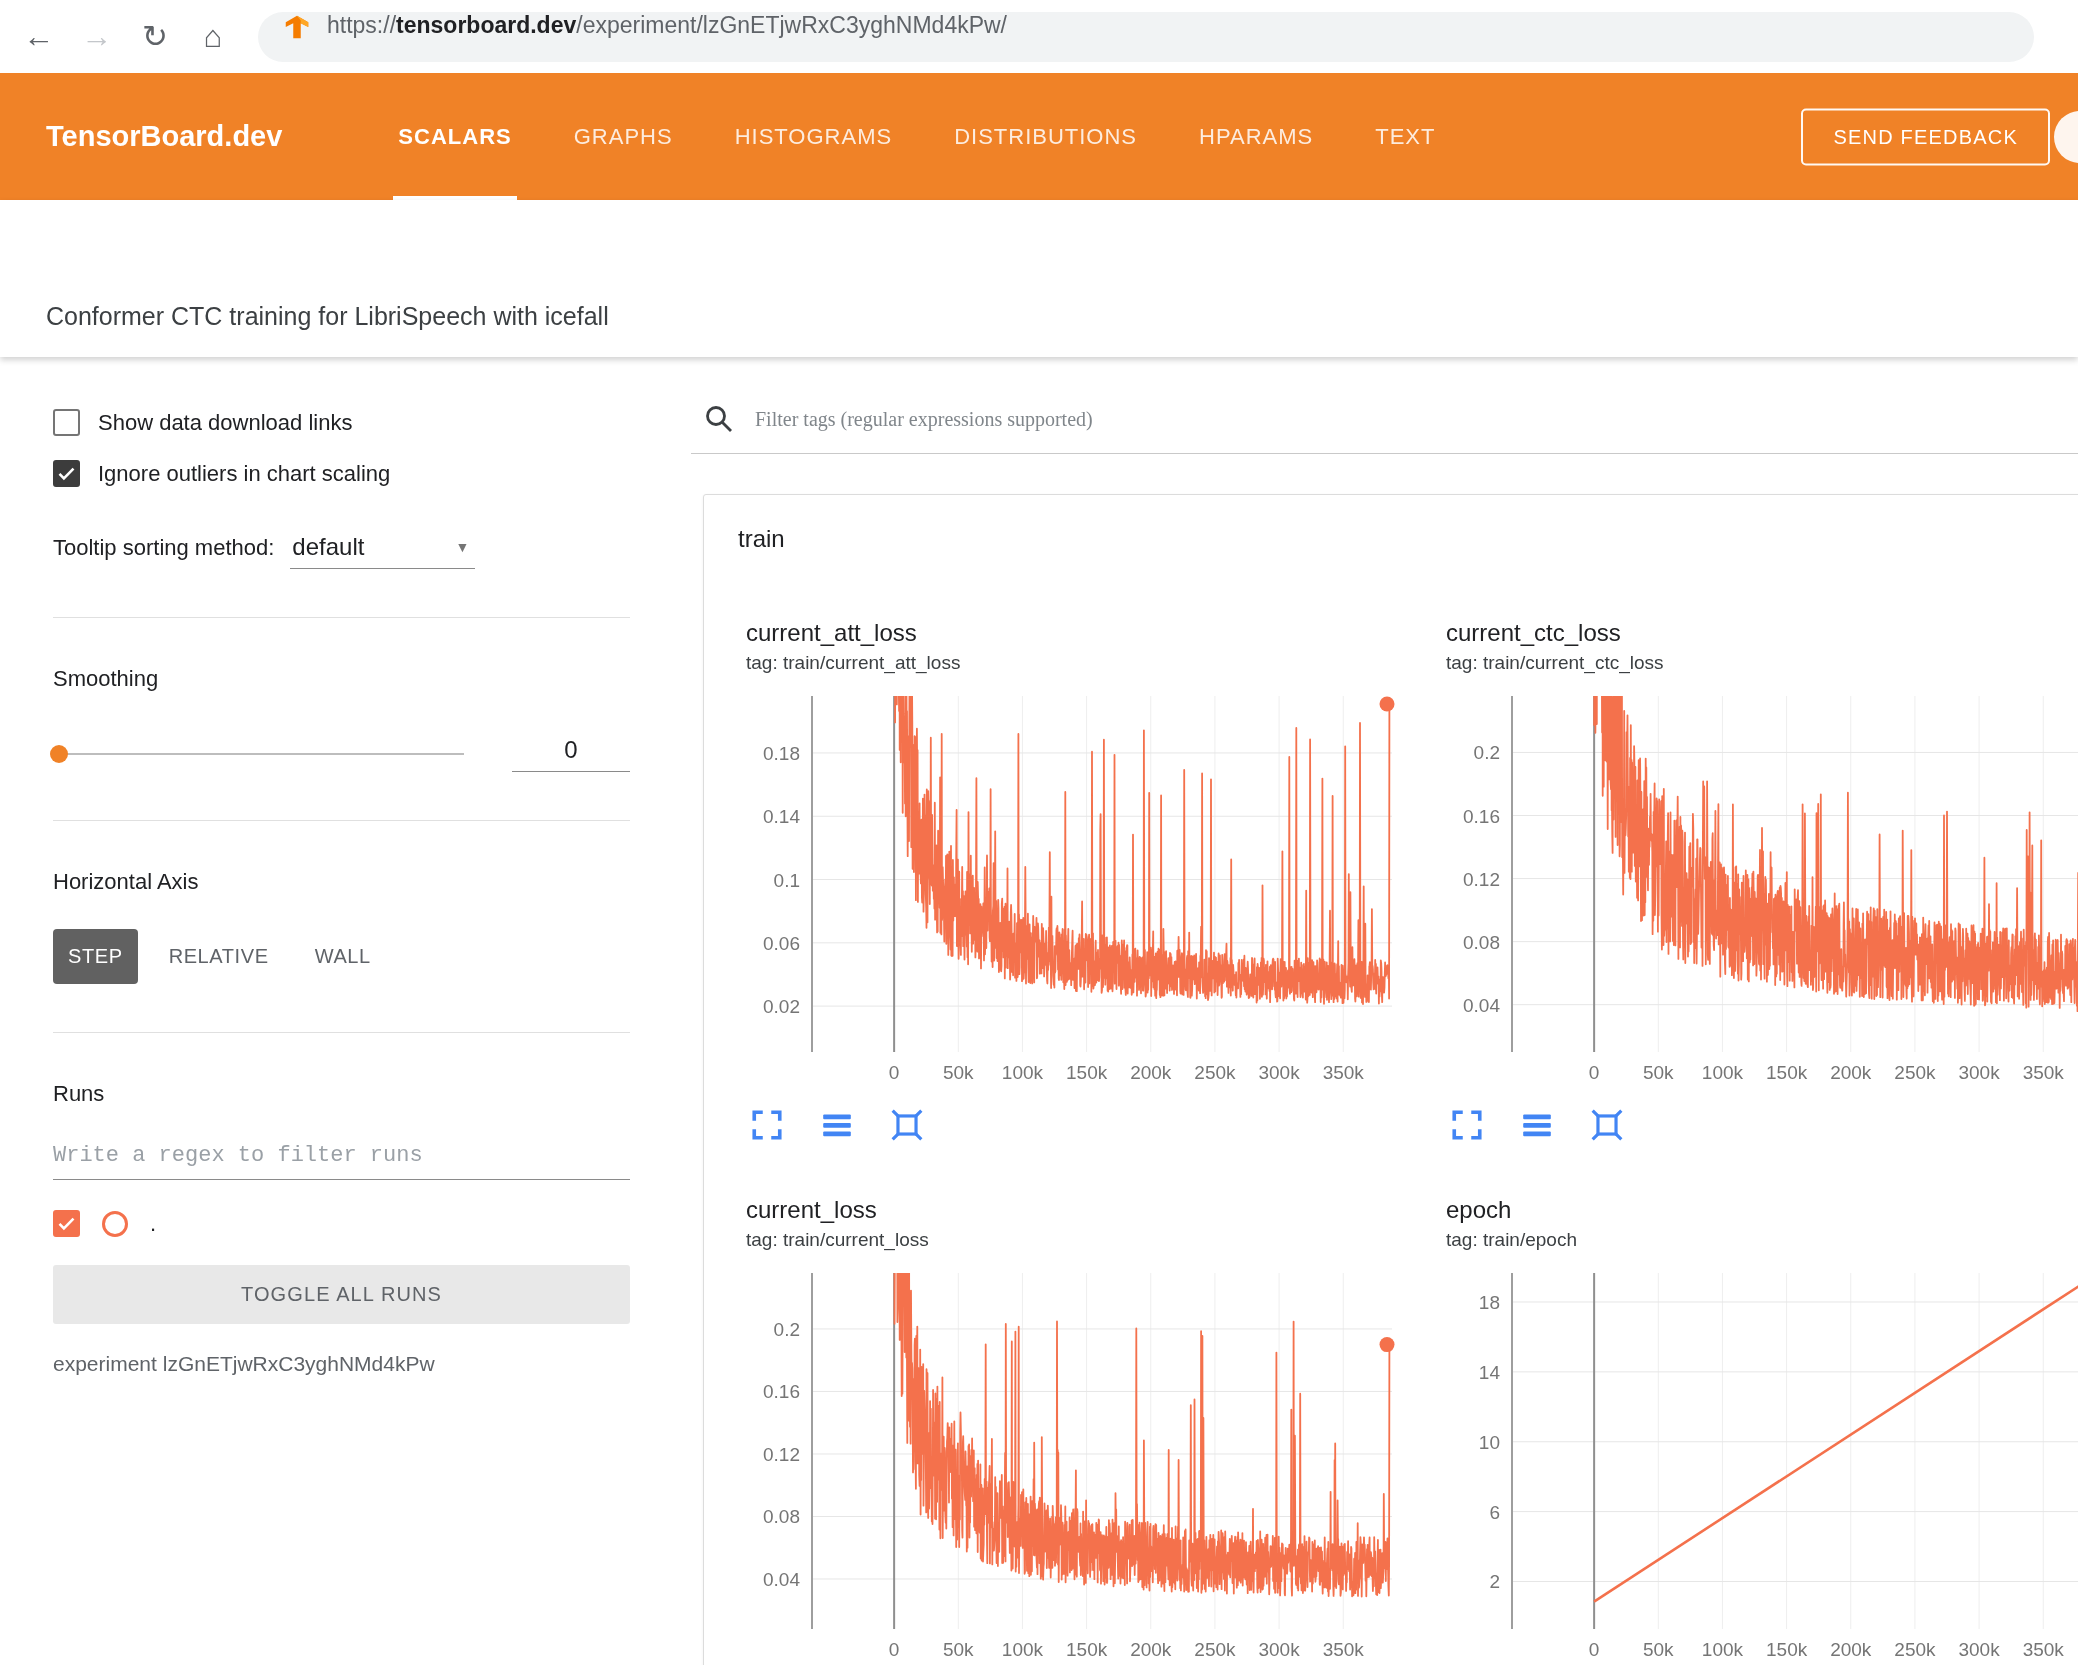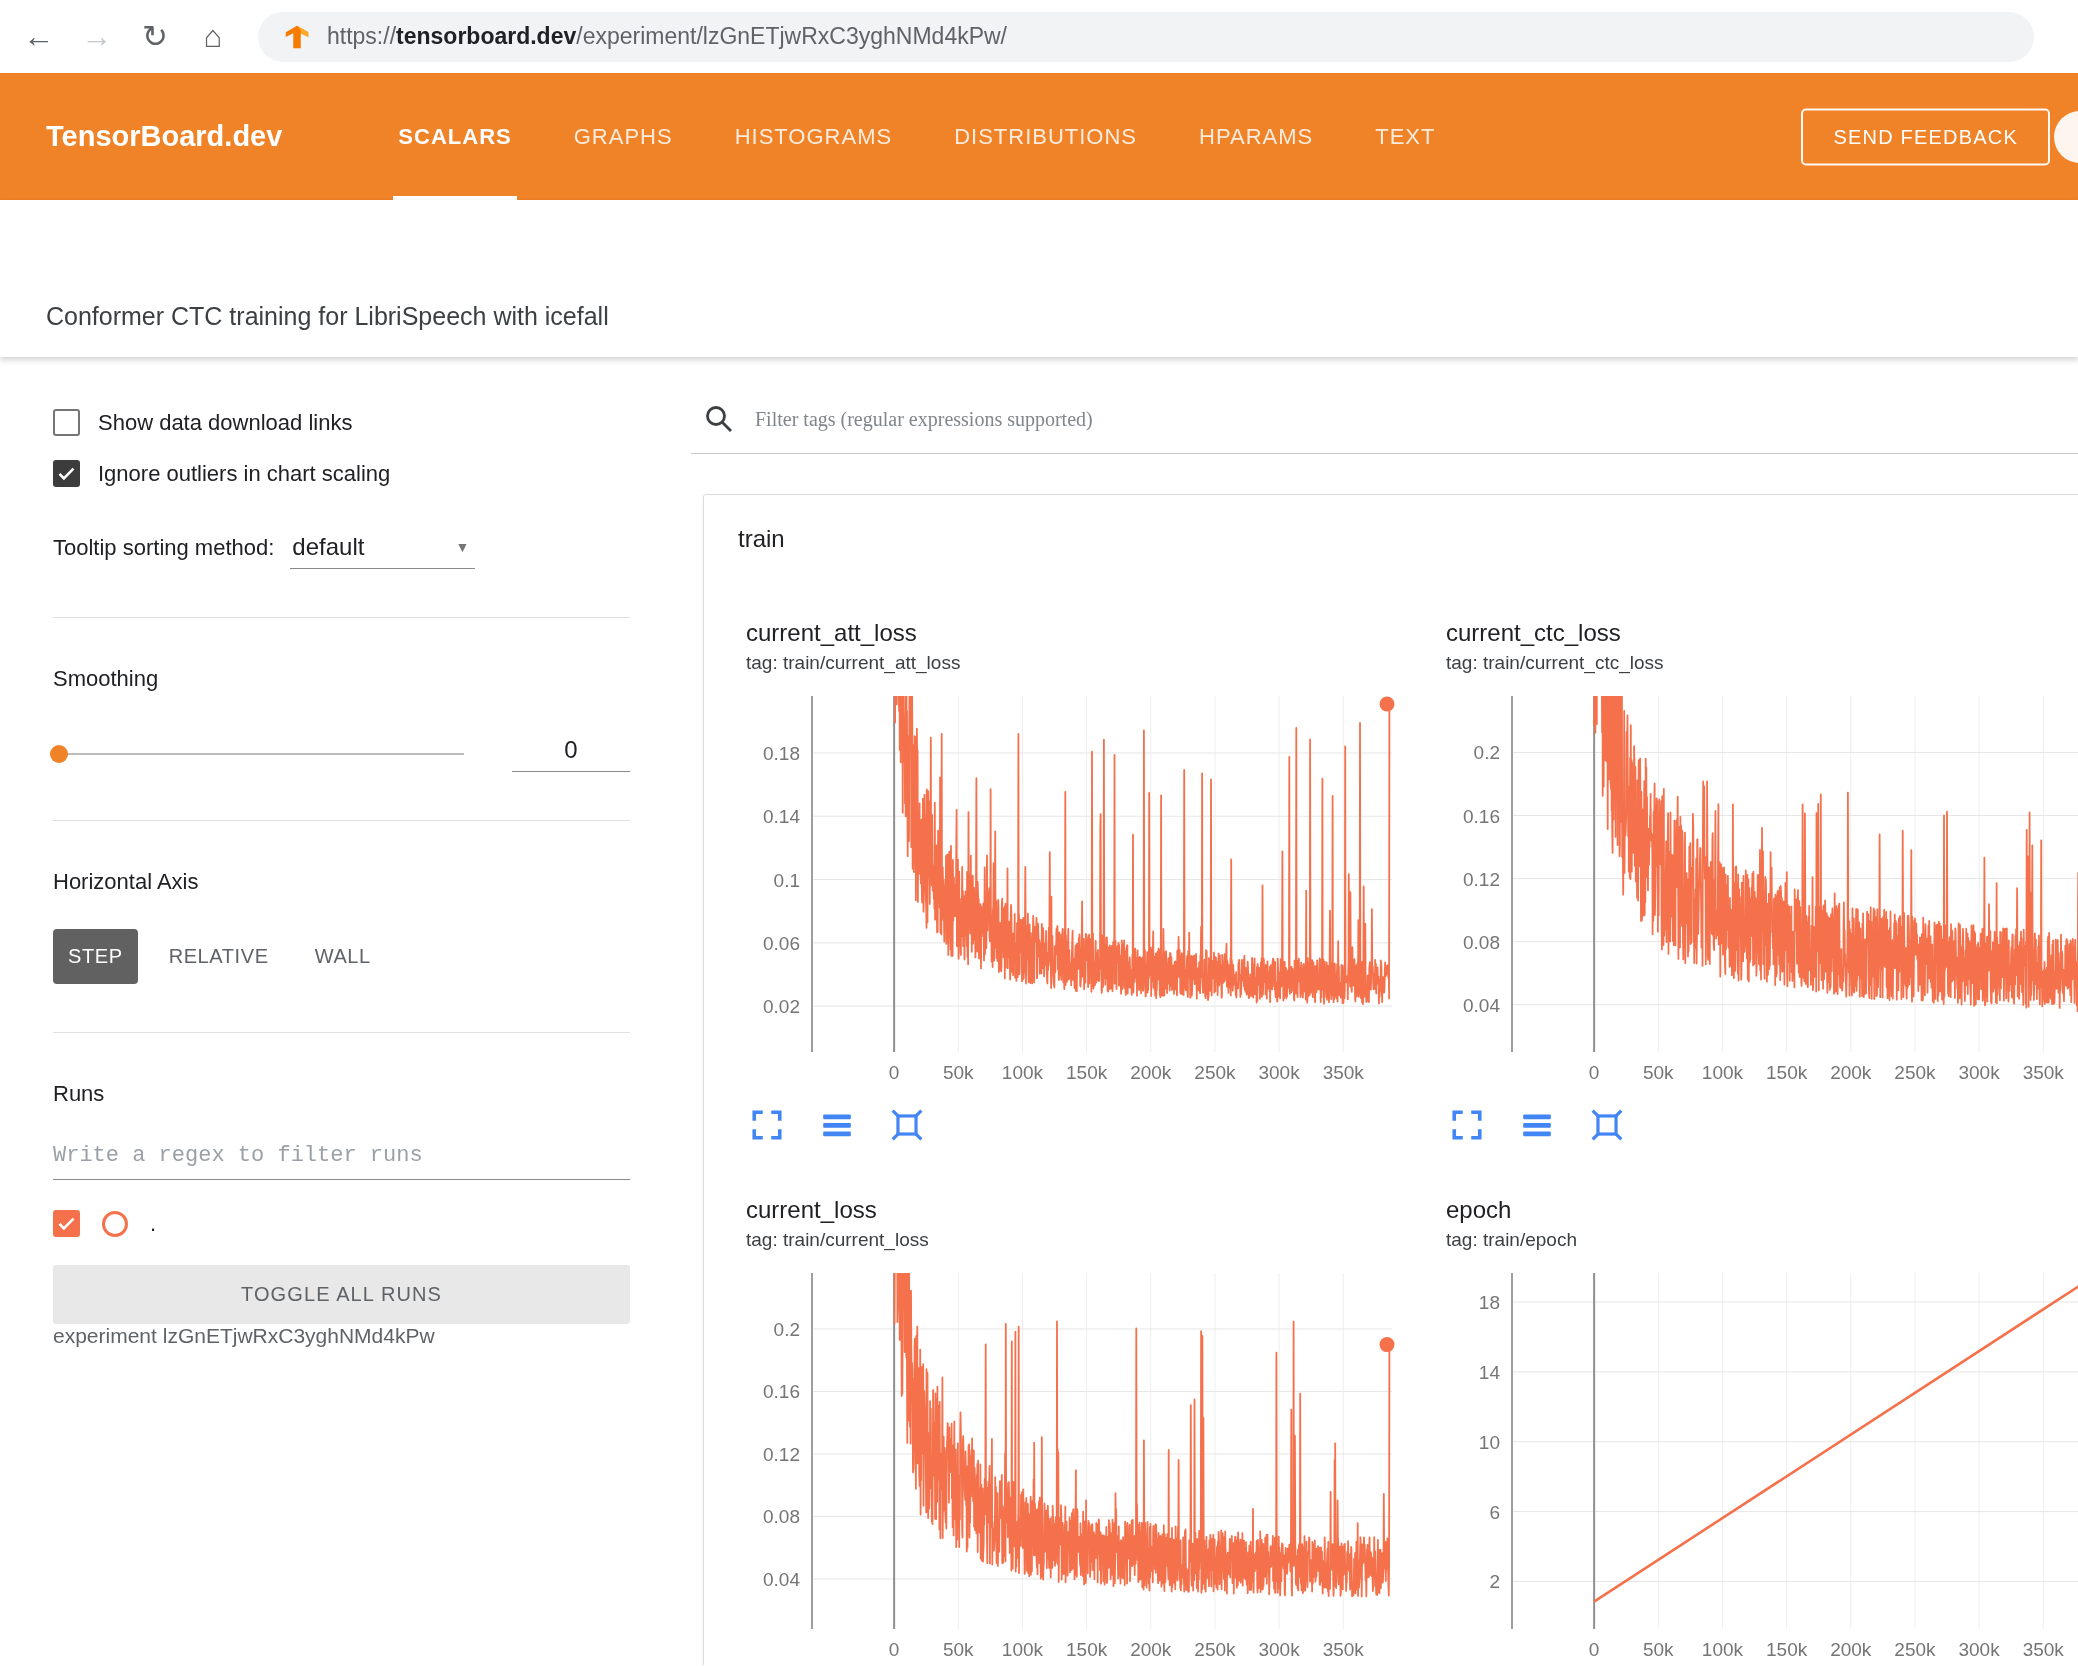--- a/index.html
+++ b/index.html
@@ -3,21 +3,21 @@
 <meta charset="utf-8">
 <style>
   *{box-sizing:border-box;margin:0;padding:0}
   html,body{overflow:hidden}
   body{width:2078px;height:1666px;font-family:"Liberation Sans",sans-serif;background:#fff;position:relative}
 
   
   .browser{height:73px;display:flex;align-items:center;padding:0 18px;gap:16px;background:#fff}
   .bicon{font-size:31px;color:#5f6368;width:42px;text-align:center;cursor:pointer;line-height:1}
   .bicon.disabled{color:#c4c7cb}
-  .addr{flex:1;height:50px;background:#f1f3f4;border-radius:25px;display:flex;align-items:center;gap:15px;padding:0 24px;margin:0 26px 0 8px;min-width:0}
+  .addr{flex:1;height:50px;background:#f1f3f4;border-radius:25px;display:flex;gap:15px;padding:0 24px;margin:0 26px 0 8px;min-width:0}
   .url{font-size:23px;color:#5f6368;white-space:nowrap}
   .url .strong{color:#202124;font-weight:bold}
 
   
   .header{height:127px;background:#f08227;display:flex;align-items:center;padding:0 0 0 46px;position:relative;color:#fff}
   .logo{font-size:29px;font-weight:bold;margin-right:85px;white-space:nowrap}
   .nav{display:flex;height:100%}
   .tab{display:flex;align-items:center;padding:0 31px;font-size:22px;letter-spacing:1px;color:rgba(255,255,255,.85);position:relative;cursor:pointer;white-space:nowrap}
   .tab.active{color:#fff;font-weight:bold}
   .tab.active::after{content:"";position:absolute;left:26px;right:26px;bottom:0;height:4px;background:#fff}
@@ -50,21 +50,21 @@
   .axis-btns{display:flex;align-items:center;margin-top:34px}
   .axis-btn{font-size:20px;letter-spacing:.6px;color:#5f6368;padding:16px 15px;border-radius:4px;cursor:pointer;white-space:nowrap}
   .axis-btn.selected{background:#616161;color:#fff}
   .axis-btn + .axis-btn{margin-left:16px}
   .regex-input{display:block;width:100%;margin-top:36px;border:none;border-bottom:1px solid #8a8a8a;padding-bottom:11px;font-size:22px;color:#202124;outline:none;background:transparent;font-family:Liberation Mono, monospace}
   .regex-input::placeholder{color:#9aa0a6}
   .run-row{display:flex;align-items:center;gap:22px;margin-top:30px}
   .run-circle{width:26px;height:26px;border-radius:50%;border:3px solid #f4714c}
   .run-name{font-size:22px;color:#202124}
   .toggle-btn{margin-top:28px;background:#e8e8e8;color:#5f6368;font-size:20px;letter-spacing:1.1px;text-align:center;padding:18px 0;border-radius:3px;width:100%;cursor:pointer}
-  .exp-sub{font-size:21px;color:#5f6368}
+  .exp-sub{margin-top:28px;font-size:21px;color:#5f6368}
 
   
   .filter-row{display:flex;align-items:center;gap:20px;border-bottom:1px solid #c9c9c9;padding:0 0 18px 12px}
   .filter-input{flex:1;border:none;outline:none;background:transparent;font-size:20px;color:#6d28d9;font-family:Liberation Serif, serif}
   .filter-input::placeholder{color:#80868b}
   .card{margin-top:40px;margin-left:12px;width:1424px;border:1px solid #dcdcdc;border-radius:3px;background:#fff;box-shadow:0 1px 3px rgba(0,0,0,.06)}
   .card-header{padding:30px 34px 0;font-size:24px;color:#202124;cursor:pointer}
   .charts-grid{display:grid;grid-template-columns:repeat(2,700px);padding:66px 0 30px 24px;row-gap:54px}
   .chart{padding-left:12px}
   .chart-title{font-size:24px;color:#202124;margin:0 0 5px 6px}

